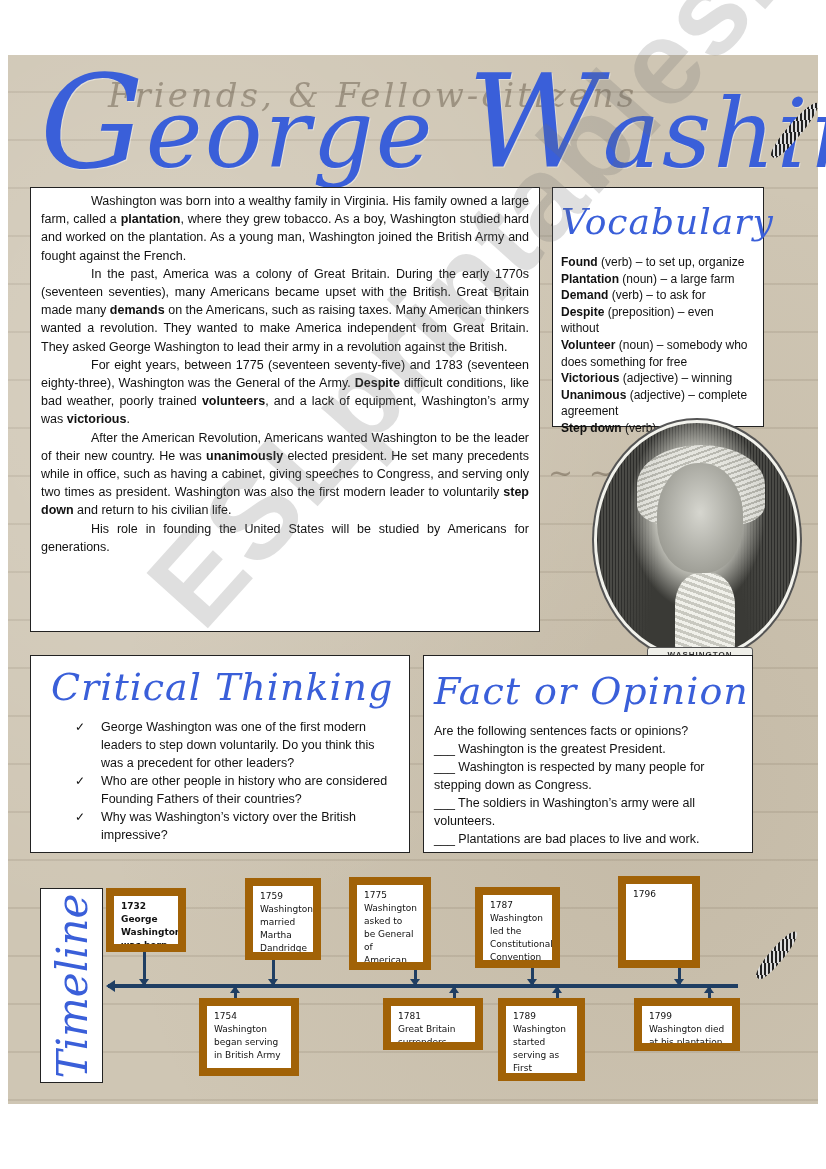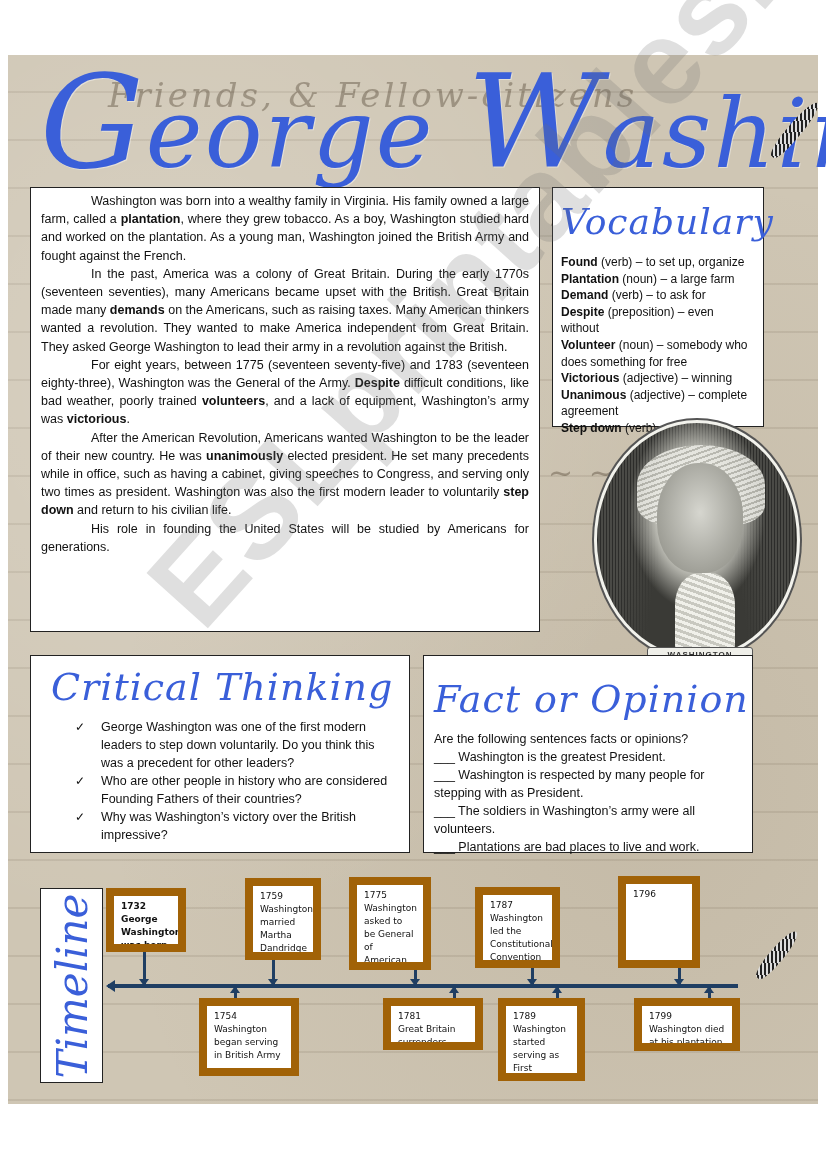--- a/index.html
+++ b/index.html
@@ -89,21 +89,21 @@
 
   .critical {
     left: 30px; top: 655px; width: 380px; height: 198px; padding: 0 12px;
     font-size: 12.5px; line-height: 18px;
   }
   .critical ul { list-style: none; margin-left: 32px; }
   .critical li { position: relative; padding-left: 26px; }
   .critical li .check { position: absolute; left: 0; top: 0; font-size: 12px; }
 
   .fact {
-    left: 423px; top: 655px; width: 330px; height: 198px; padding: 12px 10px;
+    left: 423px; top: 655px; width: 330px; height: 198px; padding: 4px 10px;
     font-size: 12.5px; line-height: 18px;
   }
 
   .timeline-label {
     position: absolute; left: 40px; top: 888px; width: 63px; height: 195px;
     background: #fff; border: 1px solid #222; overflow: hidden;
   }
   .timeline-label span {
     position: absolute; left: 50%; top: 50%;
     transform: translate(-50%, -50%) rotate(-90deg);
@@ -188,21 +188,21 @@
     <li><span class="check">✓</span><span>George Washington was one of the first modern leaders to step down voluntarily. Do you think this was a precedent for other leaders?</span></li>
     <li><span class="check">✓</span><span>Who are other people in history who are considered Founding Fathers of their countries?</span></li>
     <li><span class="check">✓</span><span>Why was Washington’s victory over the British impressive?</span></li>
   </ul>
 </div>
 
 <div class="box fact">
   <div class="section-title" style="font-size:38px;line-height:62px;">Fact or Opinion</div>
   <div>Are the following sentences facts or opinions?</div>
   <div><span>___</span><span> Washington is the greatest President.</span></div>
-  <div><span>___</span><span> Washington is respected by many people for stepping with as President.</span></div>
+  <div><span>___</span><span> Washington is respected by many people for stepping down as Congress.</span></div>
   <div><span>___</span><span> The soldiers in Washington’s army were all volunteers.</span></div>
   <div><span>___</span><span> Plantations are bad places to live and work.</span></div>
 </div>
 
 <div class="timeline-label">
   <span>Timeline</span>
 </div>
 
 <div class="tl-line"></div>
 <div class="tl-arrowhead"></div>

